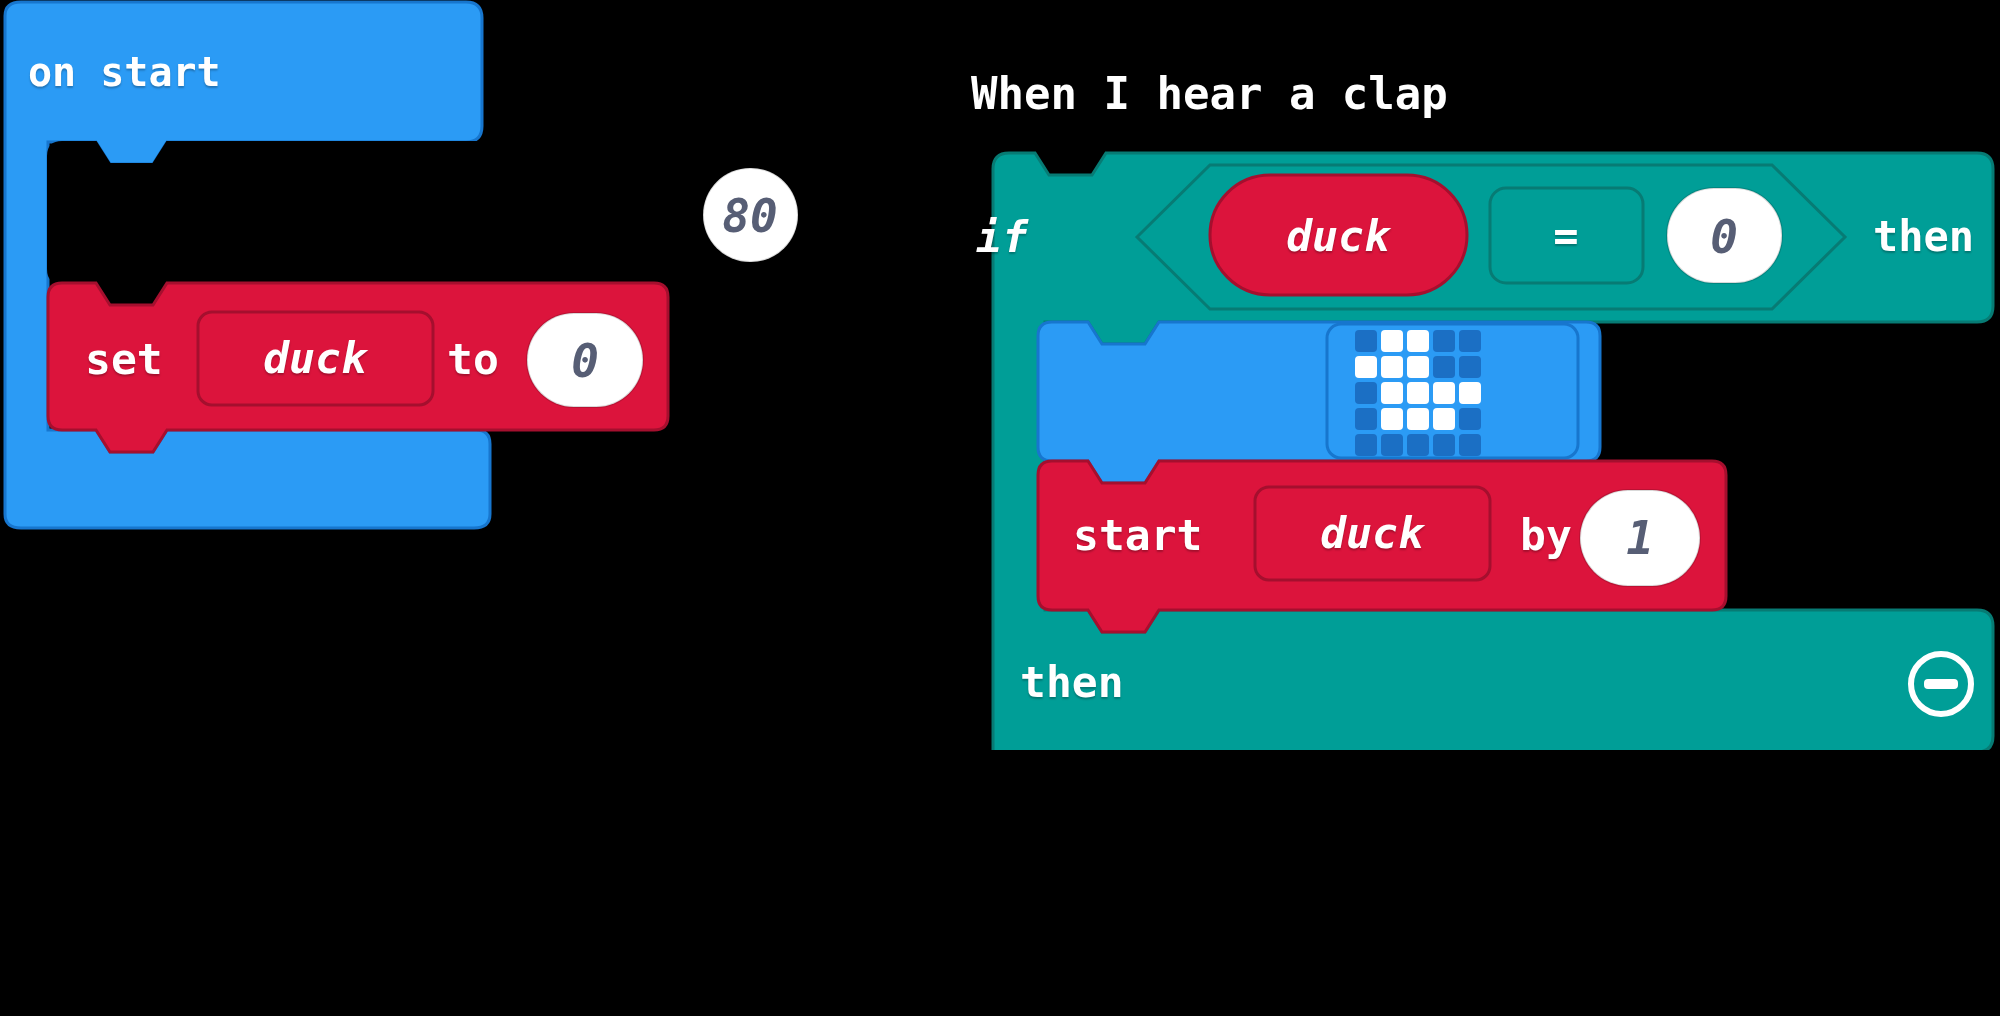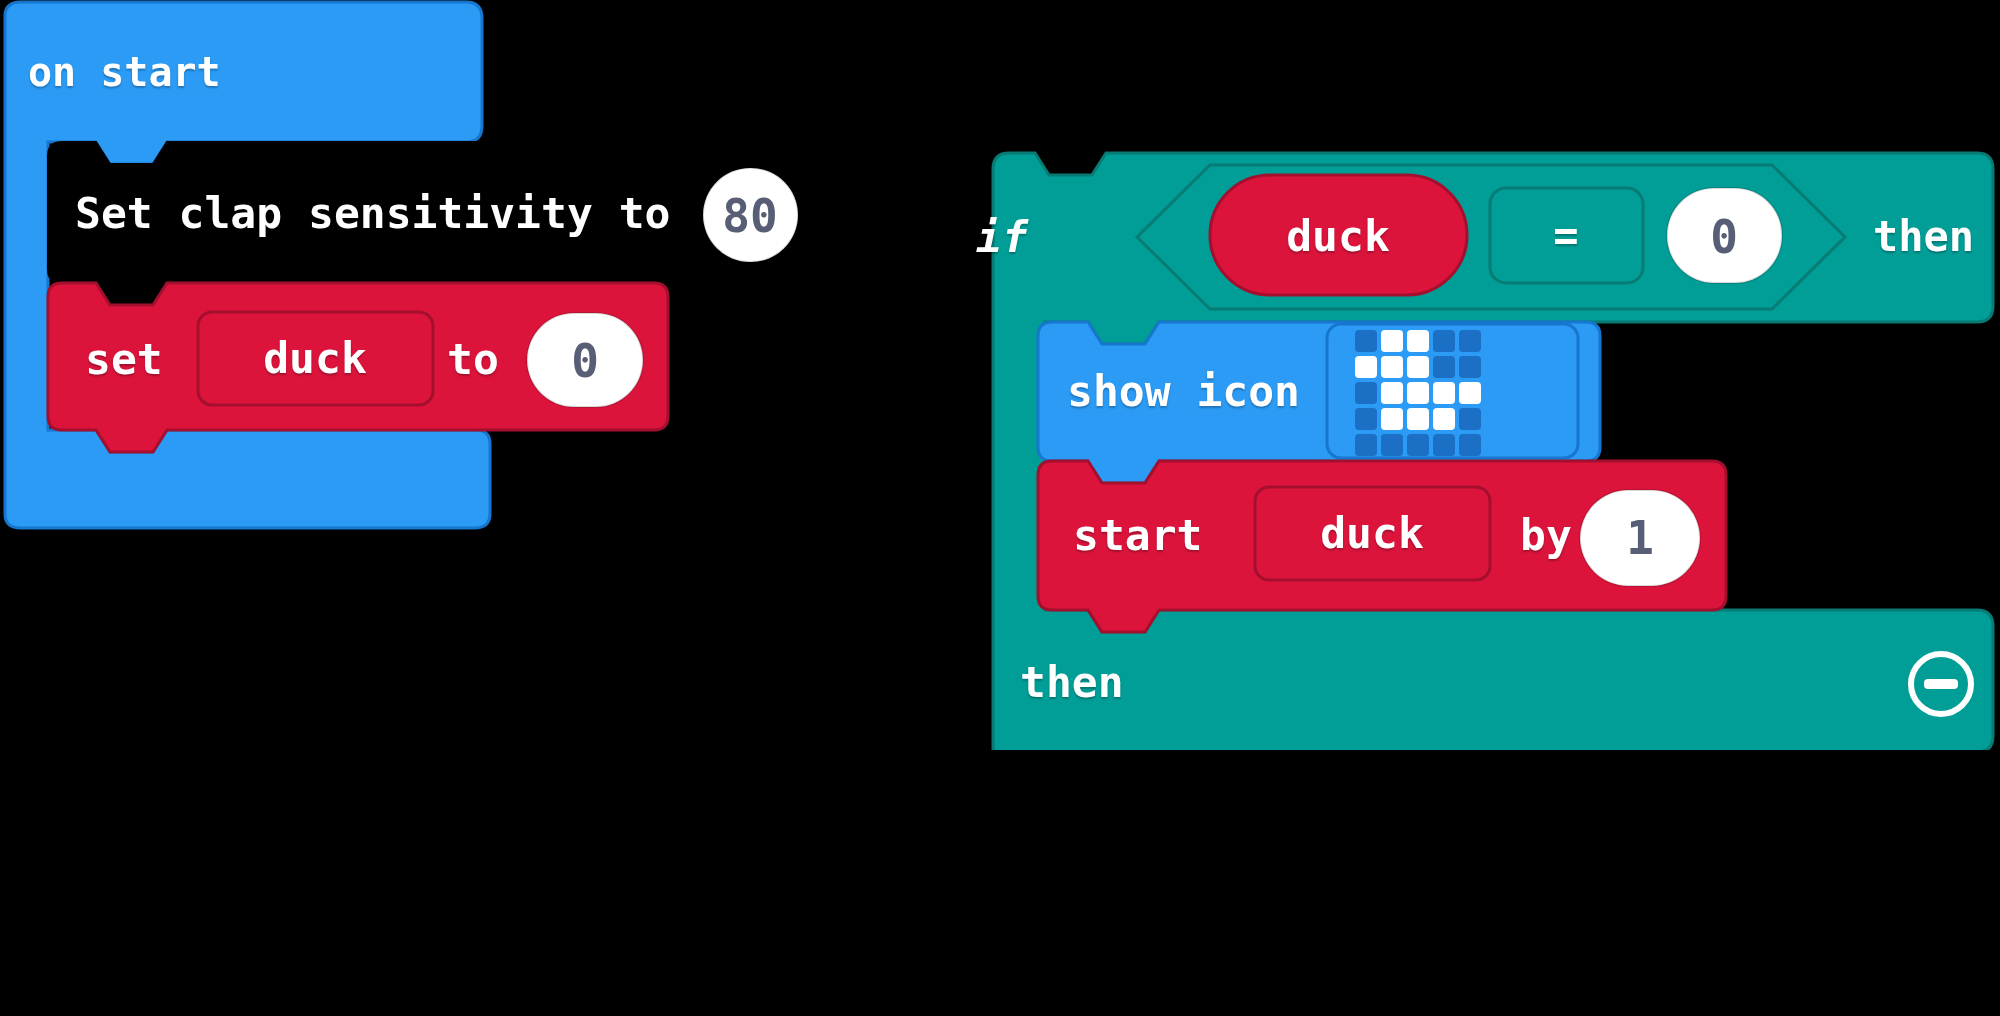--- a/index.html
+++ b/index.html
@@ -7,21 +7,21 @@
     position:relative;width:2000px;height:750px;overflow:hidden;
     background:var(--background,#000);
     font-family:"DejaVu Sans Mono", monospace;font-weight:bold;
   }
   #blocks-svg{position:absolute;left:0;top:0;}
   .lbl{
     position:absolute;transform:translateY(-50%);
     color:var(--label-text,#fff);font-size:43px;line-height:1;white-space:nowrap;
     text-shadow:0 2px 2px rgba(0,0,0,0.25);
   }
-  .ctr{transform:translate(-50%,-50%);}
+  .ctr{transform:translate(-50%,-50%);font-style:italic;}
   .num{color:var(--number-text,#575e75);text-shadow:none;}
   .hat-lbl{font-size:44px;text-shadow:none;}
   .sm{font-size:42px;}
   .big{font-size:46px;}
   #led-grid{
     position:absolute;left:1355px;top:330px;
     display:grid;grid-template-columns:repeat(5,22px);grid-auto-rows:22px;gap:4px;
   }
   .led-cell{border-radius:4px;}
   .led-cell.on{background:var(--field-white,#fff);}
@@ -92,36 +92,35 @@
       <div class="led-cell off"></div>
       <div class="led-cell off"></div>
       <div class="led-cell off"></div>
       <div class="led-cell off"></div>
       <div class="led-cell off"></div>
       <div class="led-cell off"></div>
     </div>
 
   <div class="lbl" style="left:28px;top:72px;font-size:40px;">on start</div>
 
-  <div class="lbl" style="left:75px;top:213px;">Set clap sensitivity to</div>
   <div class="lbl ctr num big" style="left:750px;top:216px;">80</div>
 
   <div class="lbl" style="left:77px;top:359px;margin-left:8px;">set</div>
   <div class="lbl ctr" style="left:315px;top:358px;">duck</div>
   <div class="lbl" style="left:447px;top:359px;text-align:center;">to</div>
   <div class="lbl ctr num big" style="left:585px;top:361px;">0</div>
 
+  <div class="lbl hat-lbl" style="left:971px;top:94px;">When I hear a clap</div>
 
   <div class="lbl" style="left:976px;top:237px;font-style:italic;">if</div>
   <div class="lbl ctr" style="left:1338px;top:236px;">duck</div>
   <div class="lbl ctr sm" style="left:1566px;top:236px;">=</div>
   <div class="lbl ctr num big" style="left:1724px;top:237px;">0</div>
   <div class="lbl sm" style="left:1873px;top:237px;">then</div>
 
-  <div class="lbl" style="left:1067px;top:391px;">show icon</div>
 
   <div class="lbl" style="left:1073px;top:535px;">start</div>
   <div class="lbl ctr" style="left:1372px;top:533px;">duck</div>
   <div class="lbl" style="left:1520px;top:535px;">by</div>
   <div class="lbl ctr num big" style="left:1640px;top:538px;">1</div>
 
   <div class="lbl" style="left:1020px;top:682px;">then</div>
 </div>
 
 </body></html>

